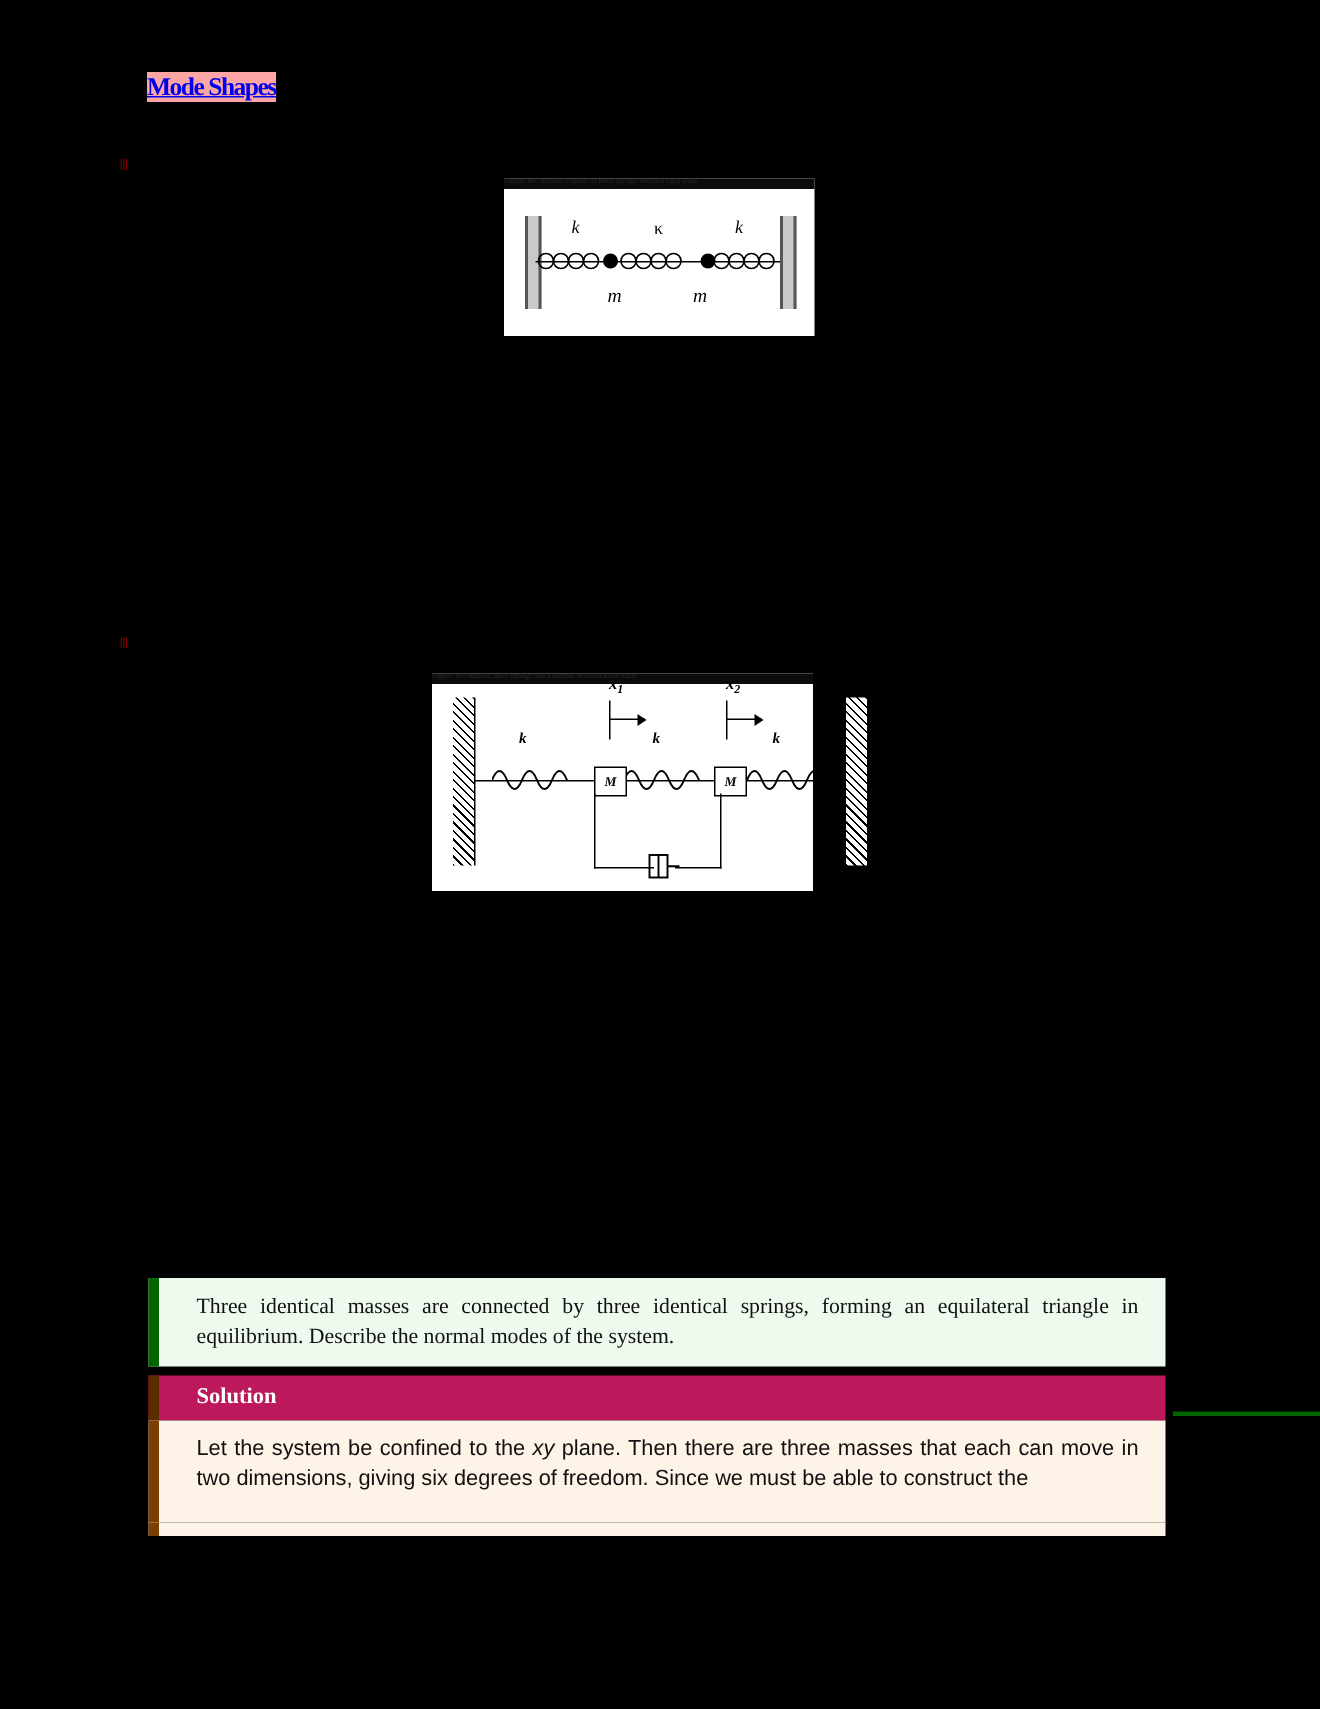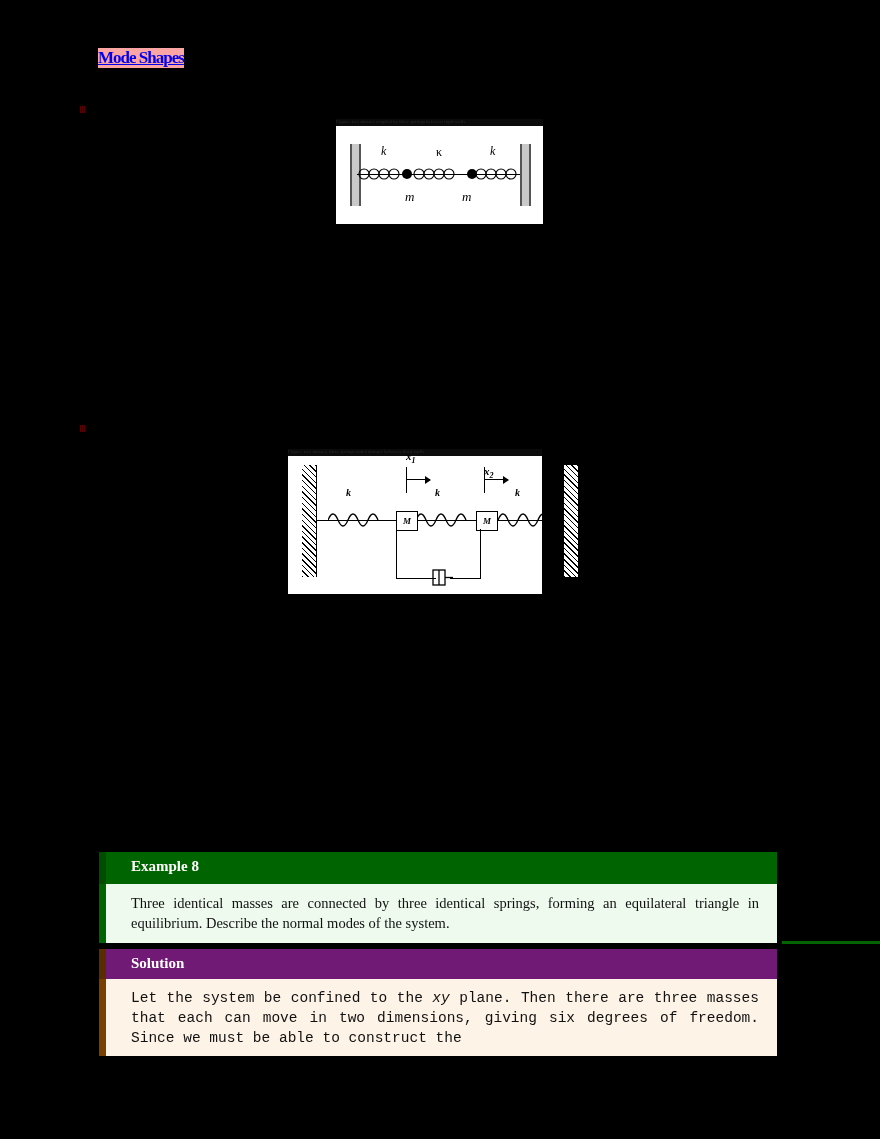--- a/index.html
+++ b/index.html
@@ -179,35 +179,35 @@
     font-family: "Liberation Serif", serif;
     font-size: 14.5px;
     line-height: 20px;
     padding: 9px 18px 10px 25px;
     box-sizing: border-box;
     border-left: 7px solid #006400;
     text-align: justify;
   }
   .sol-header {
     position: relative;
-    background: #701a75;
+    background: #be185d;
     color: #ffffff;
     font-family: "Liberation Serif", serif;
     font-weight: bold;
     font-size: 15px;
     padding: 6px 0 6px 25px;
     box-sizing: border-box;
     height: 30px;
     border-left: 7px solid #5a2d00;
   }
   .sol-body {
     position: relative;
     background: #fdf3e7;
     color: #111;
-    font-family: Liberation Mono, monospace;
+    font-family: Liberation Sans, sans-serif;
     font-size: 14.5px;
     line-height: 20px;
     padding: 9px 18px 10px 25px;
     box-sizing: border-box;
     border-left: 7px solid #7b3f00;
     text-align: justify;
     height: 68px;
     overflow: hidden;
   }
   .sol-footer-strip {
@@ -277,21 +277,21 @@
 
     <div class="hatch-wall" style="left:14px; top:16px; width:14px; height:112px;"></div>
     <div class="hatch-wall right" style="left:275px; top:16px; width:14px; height:112px;"></div>
 
     <div class="coord-tick" style="left:118px; top:18px; height:26px;"></div>
     <div class="coord-arrow" style="left:118px; top:30px; width:24px;"></div>
     <div class="coord-tick" style="left:196px; top:18px; height:26px;"></div>
     <div class="coord-arrow" style="left:196px; top:30px; width:24px;"></div>
 
     <div class="italic-label" style="left:118px; top:1px; font-size:11px; font-weight:bold;"><span>x</span><sub style="font-size:8px;">1</sub></div>
-    <div class="italic-label" style="left:196px; top:16px; font-size:11px; font-weight:bold;"><span>x</span><sub style="font-size:8px;">2</sub></div>
+    <div class="italic-label" style="left:196px; top:1px; font-size:11px; font-weight:bold;"><span>x</span><sub style="font-size:8px;">2</sub></div>
 
     <div class="fig2-line" style="left:28px; top:71px; width:248px; height:1.2px;"></div>
 
     <svg style="position:absolute; left:40px; top:58px;" width="52" height="26">
       <path d="M0,13 q5,-12 10,0 q5,12 10,0 q5,-12 10,0 q5,12 10,0 q5,-12 10,0" fill="none" stroke="#000" stroke-width="1.3"></path>
     </svg>
     <svg style="position:absolute; left:128px; top:58px;" width="52" height="26">
       <path d="M0,13 q5,-12 10,0 q5,12 10,0 q5,-12 10,0 q5,12 10,0 q5,-12 10,0" fill="none" stroke="#000" stroke-width="1.3"></path>
     </svg>
     <svg style="position:absolute; left:210px; top:58px;" width="52" height="26">
@@ -311,21 +311,20 @@
     <div class="fig2-line" style="left:162px; top:129px; width:31px; height:1.2px;"></div>
 
     <svg style="position:absolute; left:144px; top:118px;" width="24" height="22">
       <rect x="1" y="3" width="12" height="15" fill="none" stroke="#000" stroke-width="1.3"></rect>
       <line x1="13" y1="10.5" x2="21" y2="10.5" stroke="#000" stroke-width="1.3"></line>
       <line x1="7" y1="3" x2="7" y2="18" stroke="#000" stroke-width="1.3"></line>
     </svg>
   </div>
 
   <div class="ex-wrap">
-    <div class="ex-header">Example 8</div>
     <div class="ex-body">Three identical masses are connected by three identical springs, forming an equilateral triangle in equilibrium. Describe the normal modes of the system.</div>
     <div style="height:6px;"></div>
     <div class="sol-header">Solution</div>
     <div class="sol-body"><span>Let the system be confined to the </span><em class="mi">xy</em><span> plane. Then there are three masses that each can move in two dimensions, giving six degrees of freedom. Since we must be able to construct the</span></div>
     <div class="sol-footer-strip"></div>
   </div>
 
   <div class="green-rule"></div>
 
 </div>

